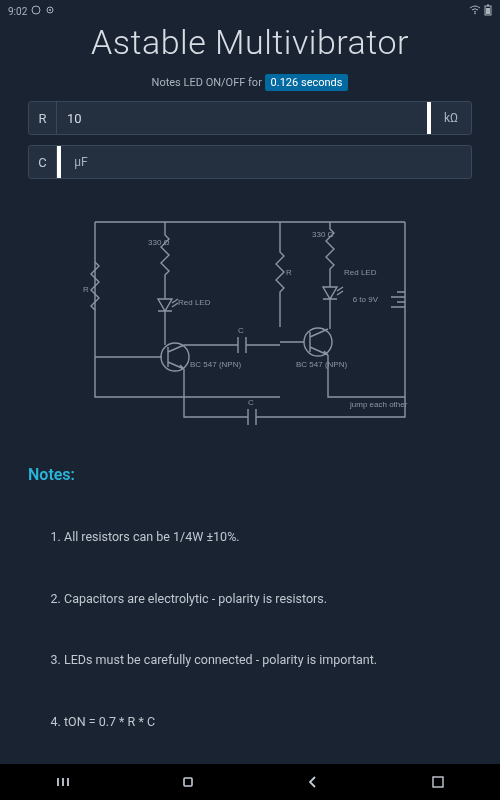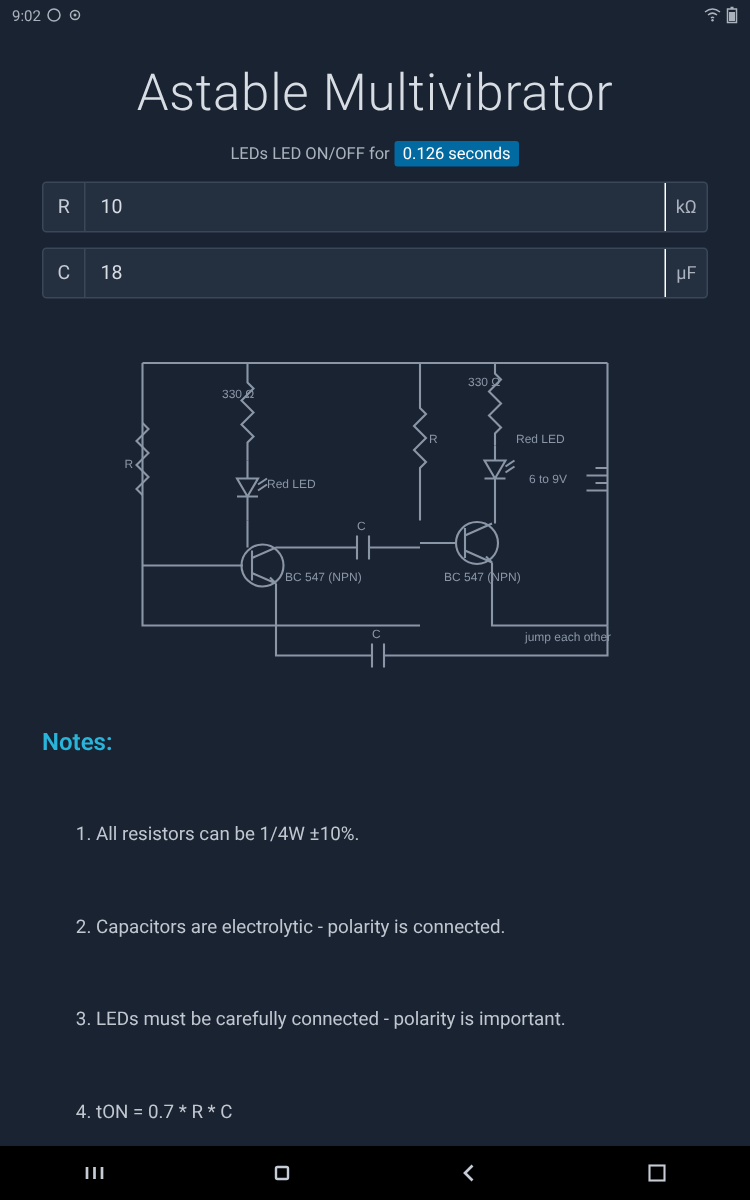--- a/index.html
+++ b/index.html
@@ -1,27 +1,27 @@
 <!DOCTYPE html>
 <html><head>
 <meta charset="utf-8">
 <style>
   * { margin: 0; padding: 0; box-sizing: border-box; }
   html, body { width: 500px; height: 800px; background: #1a2332; color: #c5ccd6; font-family: -apple-system, Roboto, sans-serif; overflow: hidden; }
   .status-bar { height: 22px; display: flex; justify-content: space-between; align-items: center; padding: 0 8px; font-size: 10px; color: #aab3bd; }
   .status-left { display: flex; align-items: center; gap: 4px; }
   .status-right { display: flex; align-items: center; gap: 3px; }
   .content { padding: 0 28px; }
-  .title { font-size: 34px; font-weight: 300; text-align: center; color: #d8dde4; margin-top: 20px; margin-bottom: 14px; letter-spacing: 0.5px; }
+  .title { font-size: 34px; font-weight: 300; text-align: center; color: #d8dde4; margin-top: 0; margin-bottom: 14px; letter-spacing: 0.5px; }
   .subtitle { text-align: center; font-size: 11px; color: #aab3bd; margin-bottom: 12px; }
   .badge { background: #0369a1; color: #fff; padding: 2px 6px; border-radius: 2px; font-size: 11px; }
   .input-row { display: flex; align-items: stretch; background: #242f40; border: 1px solid #3a4759; border-radius: 3px; margin-bottom: 10px; height: 34px; }
   .input-label { width: 28px; display: flex; align-items: center; justify-content: center; font-size: 13px; color: #c5ccd6; border-right: 1px solid #3a4759; }
   .input-val { flex: 1; padding: 16px 10px; display: flex; align-items: center; font-size: 13px; color: #d8dde4; }
-  .input-unit { width: 28px; display: flex; align-items: center; justify-content: center; font-size: 12px; color: #aab3bd; border-left: 1px solid #ffffff; }
+  .input-unit { width: 44px; display: flex; align-items: center; justify-content: center; font-size: 12px; color: #aab3bd; border-left: 4px solid #ffffff; }
   .circuit { margin: 28px auto 24px; width: 340px; }
   .circuit svg { width: 100%; }
   .notes-h { color: #2ab4d9; font-size: 16px; font-weight: 600; margin: 18px 0 12px; }
   .notes-list { list-style: decimal; padding-left: 36px; }
   .notes-list li { font-size: 12.5px; color: #c0c7d0; margin-bottom: 12px; line-height: 1.4; margin-top: 44px; }
   .navbar { position: absolute; bottom: 0; left: 0; right: 0; height: 36px; background: #000; display: flex; justify-content: space-around; align-items: center; }
   .nav-btn { width: 18px; height: 18px; display: flex; align-items: center; justify-content: center; color: #c5ccd6; }
   .ckt-stroke { stroke: #8a96a6; stroke-width: 1.4; fill: none; }
   .ckt-text { fill: #8a96a6; font-size: 8px; font-family: sans-serif; }
 </style>
@@ -56,32 +56,31 @@
           <rect x="3" y="0.5" width="2" height="1.5" fill="#aab3bd"></rect>
           <rect x="2" y="4" width="4" height="6" fill="#aab3bd"></rect>
         </svg>
     </span>
   </div>
 </div>
 
 <div class="content">
   <h1 class="title">Astable Multivibrator</h1>
   <div class="subtitle">
-    <span>LEDs LED ON/OFF for </span><span class="badge">0.126 seconds</span>
+    <span>Notes LED ON/OFF for </span><span class="badge">0.126 seconds</span>
   </div>
 
   <div class="input-row">
     <div class="input-label">R</div>
     <div class="input-val">10</div>
     <div class="input-unit">kΩ</div>
   </div>
 
   <div class="input-row">
     <div class="input-label">C</div>
-    <div class="input-val">18</div>
     <div class="input-unit">μF</div>
   </div>
 
   <div class="circuit">
     <svg viewBox="0 0 340 230">
 
       <path class="ckt-stroke" d="M15 15 H325 M15 15 V190 H200 M325 15 V190"></path>
 
       <path class="ckt-stroke" d="M15 55 l4 4 -8 8 8 8 -8 8 8 8 -8 8 4 4"></path>
       <text class="ckt-text" x="3" y="85">R</text>
@@ -119,21 +118,21 @@
 
       <path class="ckt-stroke" d="M104 190 V210 H168 M168 202 V218 M176 202 V218 M176 210 H325 V190"></path>
       <text class="ckt-text" x="168" y="198">C</text>
       <text class="ckt-text" x="270" y="200">jump each other</text>
     </svg>
   </div>
 
   <h2 class="notes-h">Notes:</h2>
   <ol class="notes-list">
     <li>All resistors can be 1/4W ±10%.</li>
-    <li>Capacitors are electrolytic - polarity is connected.</li>
+    <li>Capacitors are electrolytic - polarity is resistors.</li>
     <li>LEDs must be carefully connected - polarity is important.</li>
     <li>tON = 0.7 * R * C</li>
   </ol>
 </div>
 
 <div class="navbar">
   <div class="nav-btn">
     <svg width="16" height="16" viewBox="0 0 16 16">
         <path d="M3 4 V12 M8 4 V12 M13 4 V12" stroke="#c5ccd6" stroke-width="1.8"></path>
       </svg>

